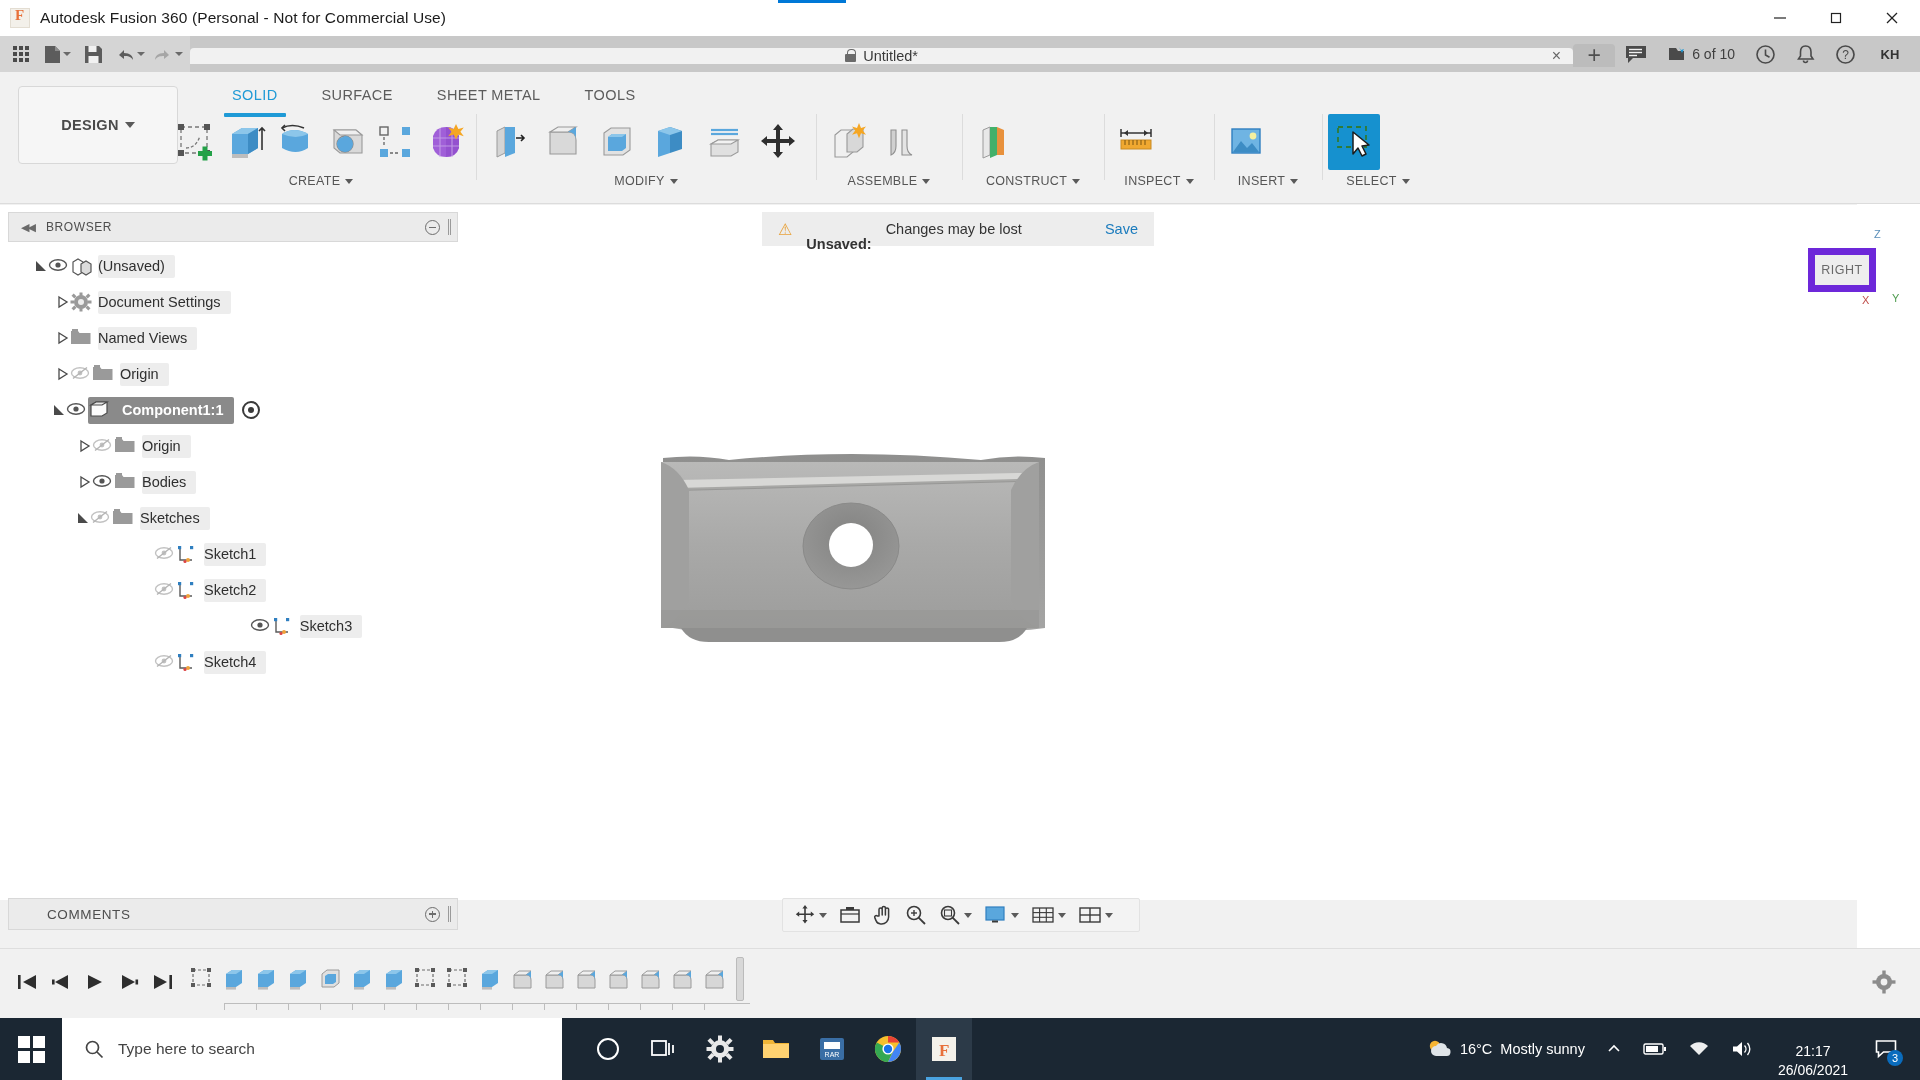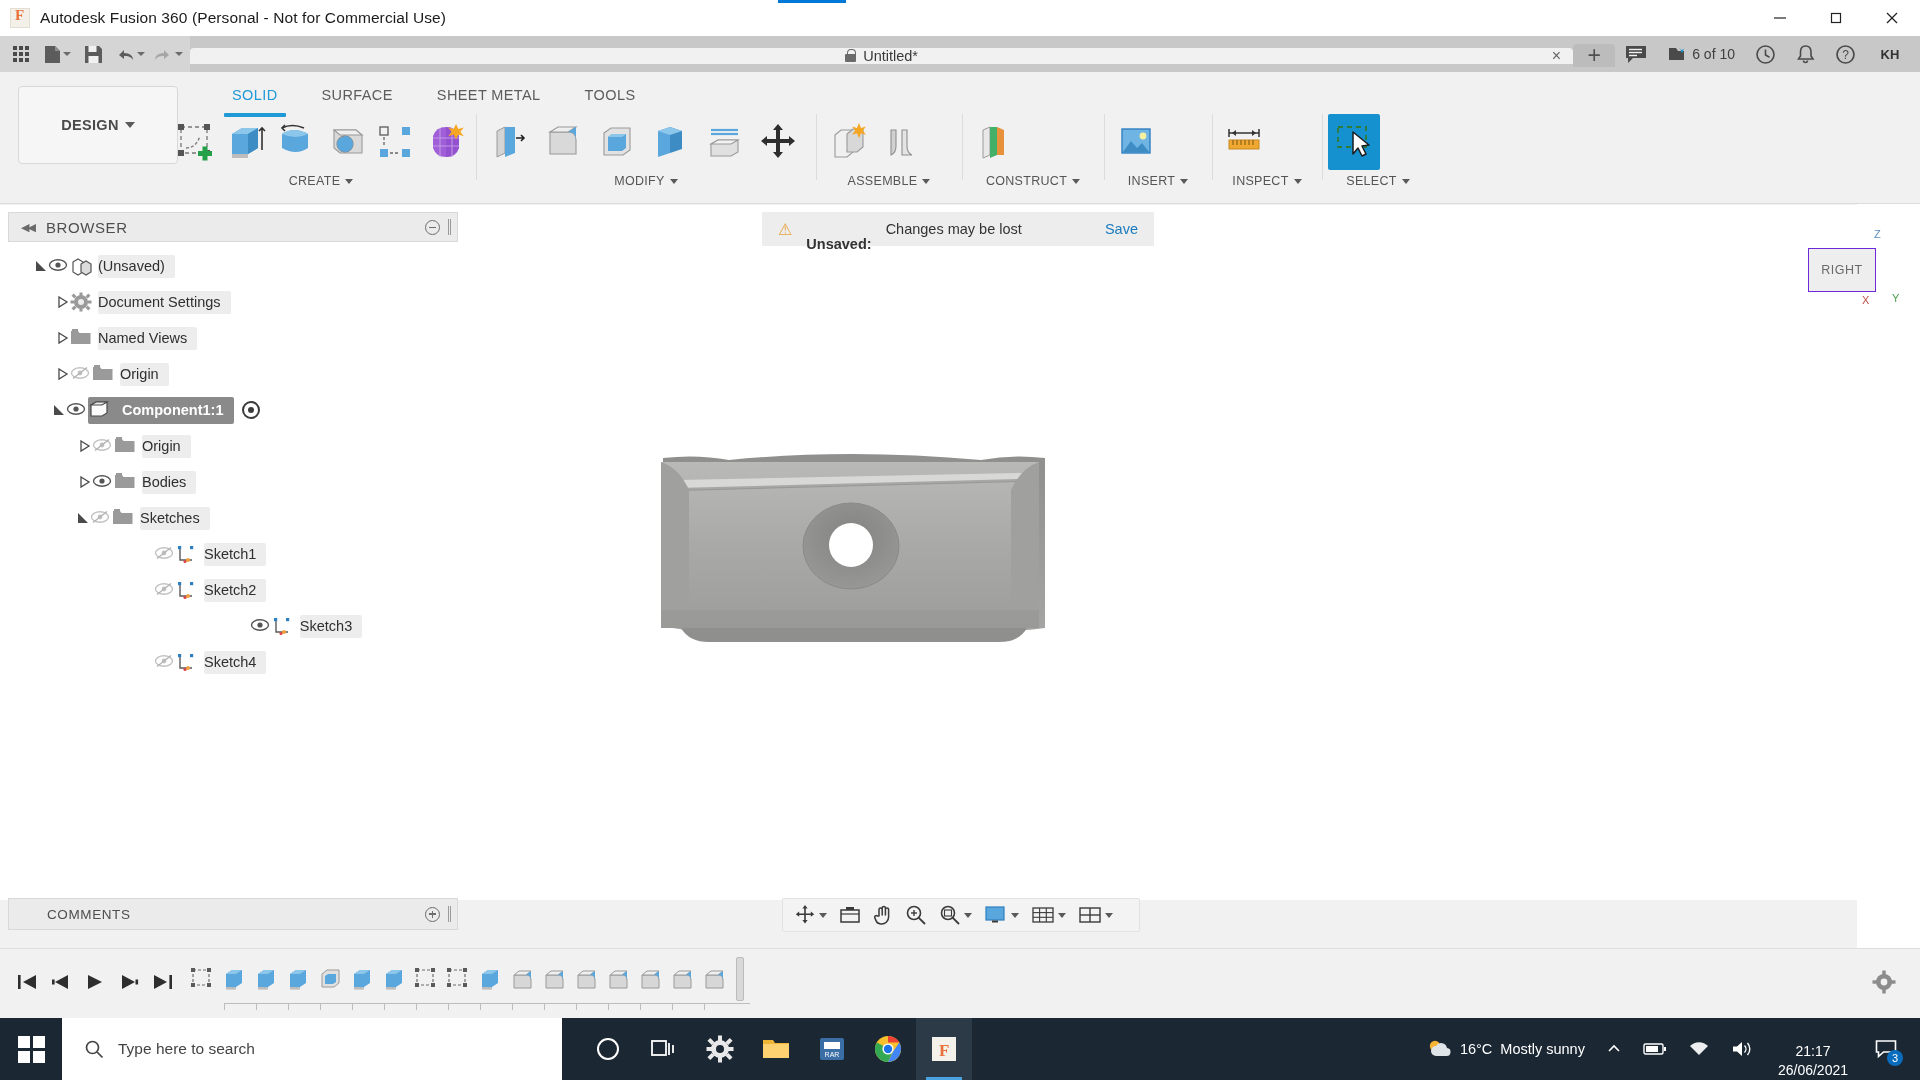--- a/index.html
+++ b/index.html
@@ -130,21 +130,21 @@
   }
   .rbtn.sel { background: #1691cf; }
   .rbtn svg { display: block; }
 
   
   .browser-hdr {
     position: absolute; left: 8px; top: 212px; width: 450px; height: 30px;
     background: #ebebeb; border: 1px solid #d8d8d8;
     display: flex; align-items: center; gap: 12px; padding-left: 12px;
   }
-  .browser-hdr .bt { font-size: 15px; color: #4e4e4e; letter-spacing: .6px; }
+  .browser-hdr .bt { font-size: 12px; color: #4e4e4e; letter-spacing: .6px; }
   .collapse-arrows { color: #6a6a6a; font-size: 11px; letter-spacing: -2px; }
   .hdr-right { margin-left: auto; display: flex; align-items: center; gap: 8px; padding-right: 6px;}
   .circ-btn {
     width: 15px; height: 15px; border-radius: 50%; border: 1.6px solid #6d6d6d;
     position: relative;
   }
   .circ-btn::after { content:""; position:absolute; left:3px; top:6px; width:7px; height:1.6px; background:#6d6d6d;}
   .grip { width: 3px; height: 16px; border-left: 1.5px solid #9a9a9a; border-right: 1.5px solid #9a9a9a;}
 
   .tree { position: absolute; left: 8px; top: 248px; width: 450px; }
@@ -174,21 +174,21 @@
   
   .canvas {
     position: absolute; left: 0; top: 205px; width: 1920px; height: 695px;
     background: #ffffff; overflow: hidden;
   }
 
   
   .viewcube { position: absolute; left: 1790px; top: 228px; width: 110px; height: 90px; }
   .vc-face {
     position: absolute; left: 18px; top: 20px; width: 68px; height: 44px;
-    background: #eeeeee; border: 1px solid #6d28d9;
+    background: #eeeeee; border: 7px solid #6d28d9;
     display: flex; align-items: center; justify-content: center;
     font-size: 12.5px; color: #6a6a6a; letter-spacing: .5px;
   }
   .vc-z { position: absolute; left: 84px; top: 0px; font-size: 11px; color: #5b8fb9;}
   .vc-x { position: absolute; left: 72px; top: 66px; font-size: 11px; color: #c0504d;}
   .vc-y { position: absolute; left: 102px; top: 64px; font-size: 11px; color: #4f9c4f;}
 
   
   .comments {
     position: absolute; left: 8px; top: 898px; width: 450px; height: 32px;
@@ -568,36 +568,20 @@
               <path d="M25 7 l7 3 l0 25 l-7 0 z" fill="#e8913c"></path>
             </svg>
           </div>
         </div>
         <div class="panel-lbl">
           <span>CONSTRUCT</span>
           <span class="caret-xs"></span>
         </div>
       </div>
 
-      <div class="panel" style="width:108px">
-        <div class="panel-row">
-          <div class="rbtn">
-            <svg width="44" height="44" viewBox="0 0 44 44">
-              <rect x="8" y="9" width="28" height="24" fill="#6fb4e3" stroke="#2f7fc0" stroke-width="1.4"></rect>
-              <circle cx="29" cy="16" r="3.4" fill="#f5f0a0"></circle>
-              <path d="M9 32 l8 -11 l6 7 l5 -5 l7 9 z" fill="#3d8cc4"></path>
-            </svg>
-          </div>
-        </div>
-        <div class="panel-lbl">
-          <span>INSERT</span>
-          <span class="caret-xs"></span>
-        </div>
-      </div>
-
       <div class="panel" style="width:110px">
         <div class="panel-row">
           <div class="rbtn">
             <svg width="44" height="44" viewBox="0 0 44 44">
               <line x1="7" y1="13" x2="37" y2="13" stroke="#333" stroke-width="1.5"></line>
               <path d="M7 9 v8 M37 9 v8" stroke="#333" stroke-width="1.5"></path>
               <path d="M10 13 l4 -3 v6 z M34 13 l-4 -3 v6 z" fill="#333"></path>
               <rect x="7" y="20" width="30" height="9" fill="#f0a830" stroke="#c98a22" stroke-width="1"></rect>
               <g stroke="#7b5511" stroke-width="1">
                 <line x1="11" y1="20" x2="11" y2="25"></line>
@@ -605,20 +589,36 @@
                 <line x1="19" y1="20" x2="19" y2="25"></line>
                   <line x1="23" y1="20" x2="23" y2="25"></line>
                 <line x1="27" y1="20" x2="27" y2="25"></line>
                   <line x1="31" y1="20" x2="31" y2="25"></line>
               </g>
             </svg>
           </div>
         </div>
         <div class="panel-lbl">
           <span>INSPECT</span>
+          <span class="caret-xs"></span>
+        </div>
+      </div>
+
+      <div class="panel" style="width:108px">
+        <div class="panel-row">
+          <div class="rbtn">
+            <svg width="44" height="44" viewBox="0 0 44 44">
+              <rect x="8" y="9" width="28" height="24" fill="#6fb4e3" stroke="#2f7fc0" stroke-width="1.4"></rect>
+              <circle cx="29" cy="16" r="3.4" fill="#f5f0a0"></circle>
+              <path d="M9 32 l8 -11 l6 7 l5 -5 l7 9 z" fill="#3d8cc4"></path>
+            </svg>
+          </div>
+        </div>
+        <div class="panel-lbl">
+          <span>INSERT</span>
           <span class="caret-xs"></span>
         </div>
       </div>
 
       <div class="panel" style="width:112px">
         <div class="panel-row">
           <div class="rbtn sel">
             <svg width="44" height="44" viewBox="0 0 44 44">
               <rect x="6" y="7" width="28" height="20" fill="none" stroke="#2f7a36" stroke-width="1.8" stroke-dasharray="5 4"></rect>
               <path d="M21 12 l0 22 l5 -6 l4 8 l4 -2 l-4 -8 l7 -1 z" fill="#ffffff" stroke="#1d1d1d" stroke-width="1.5" stroke-linejoin="round"></path>

